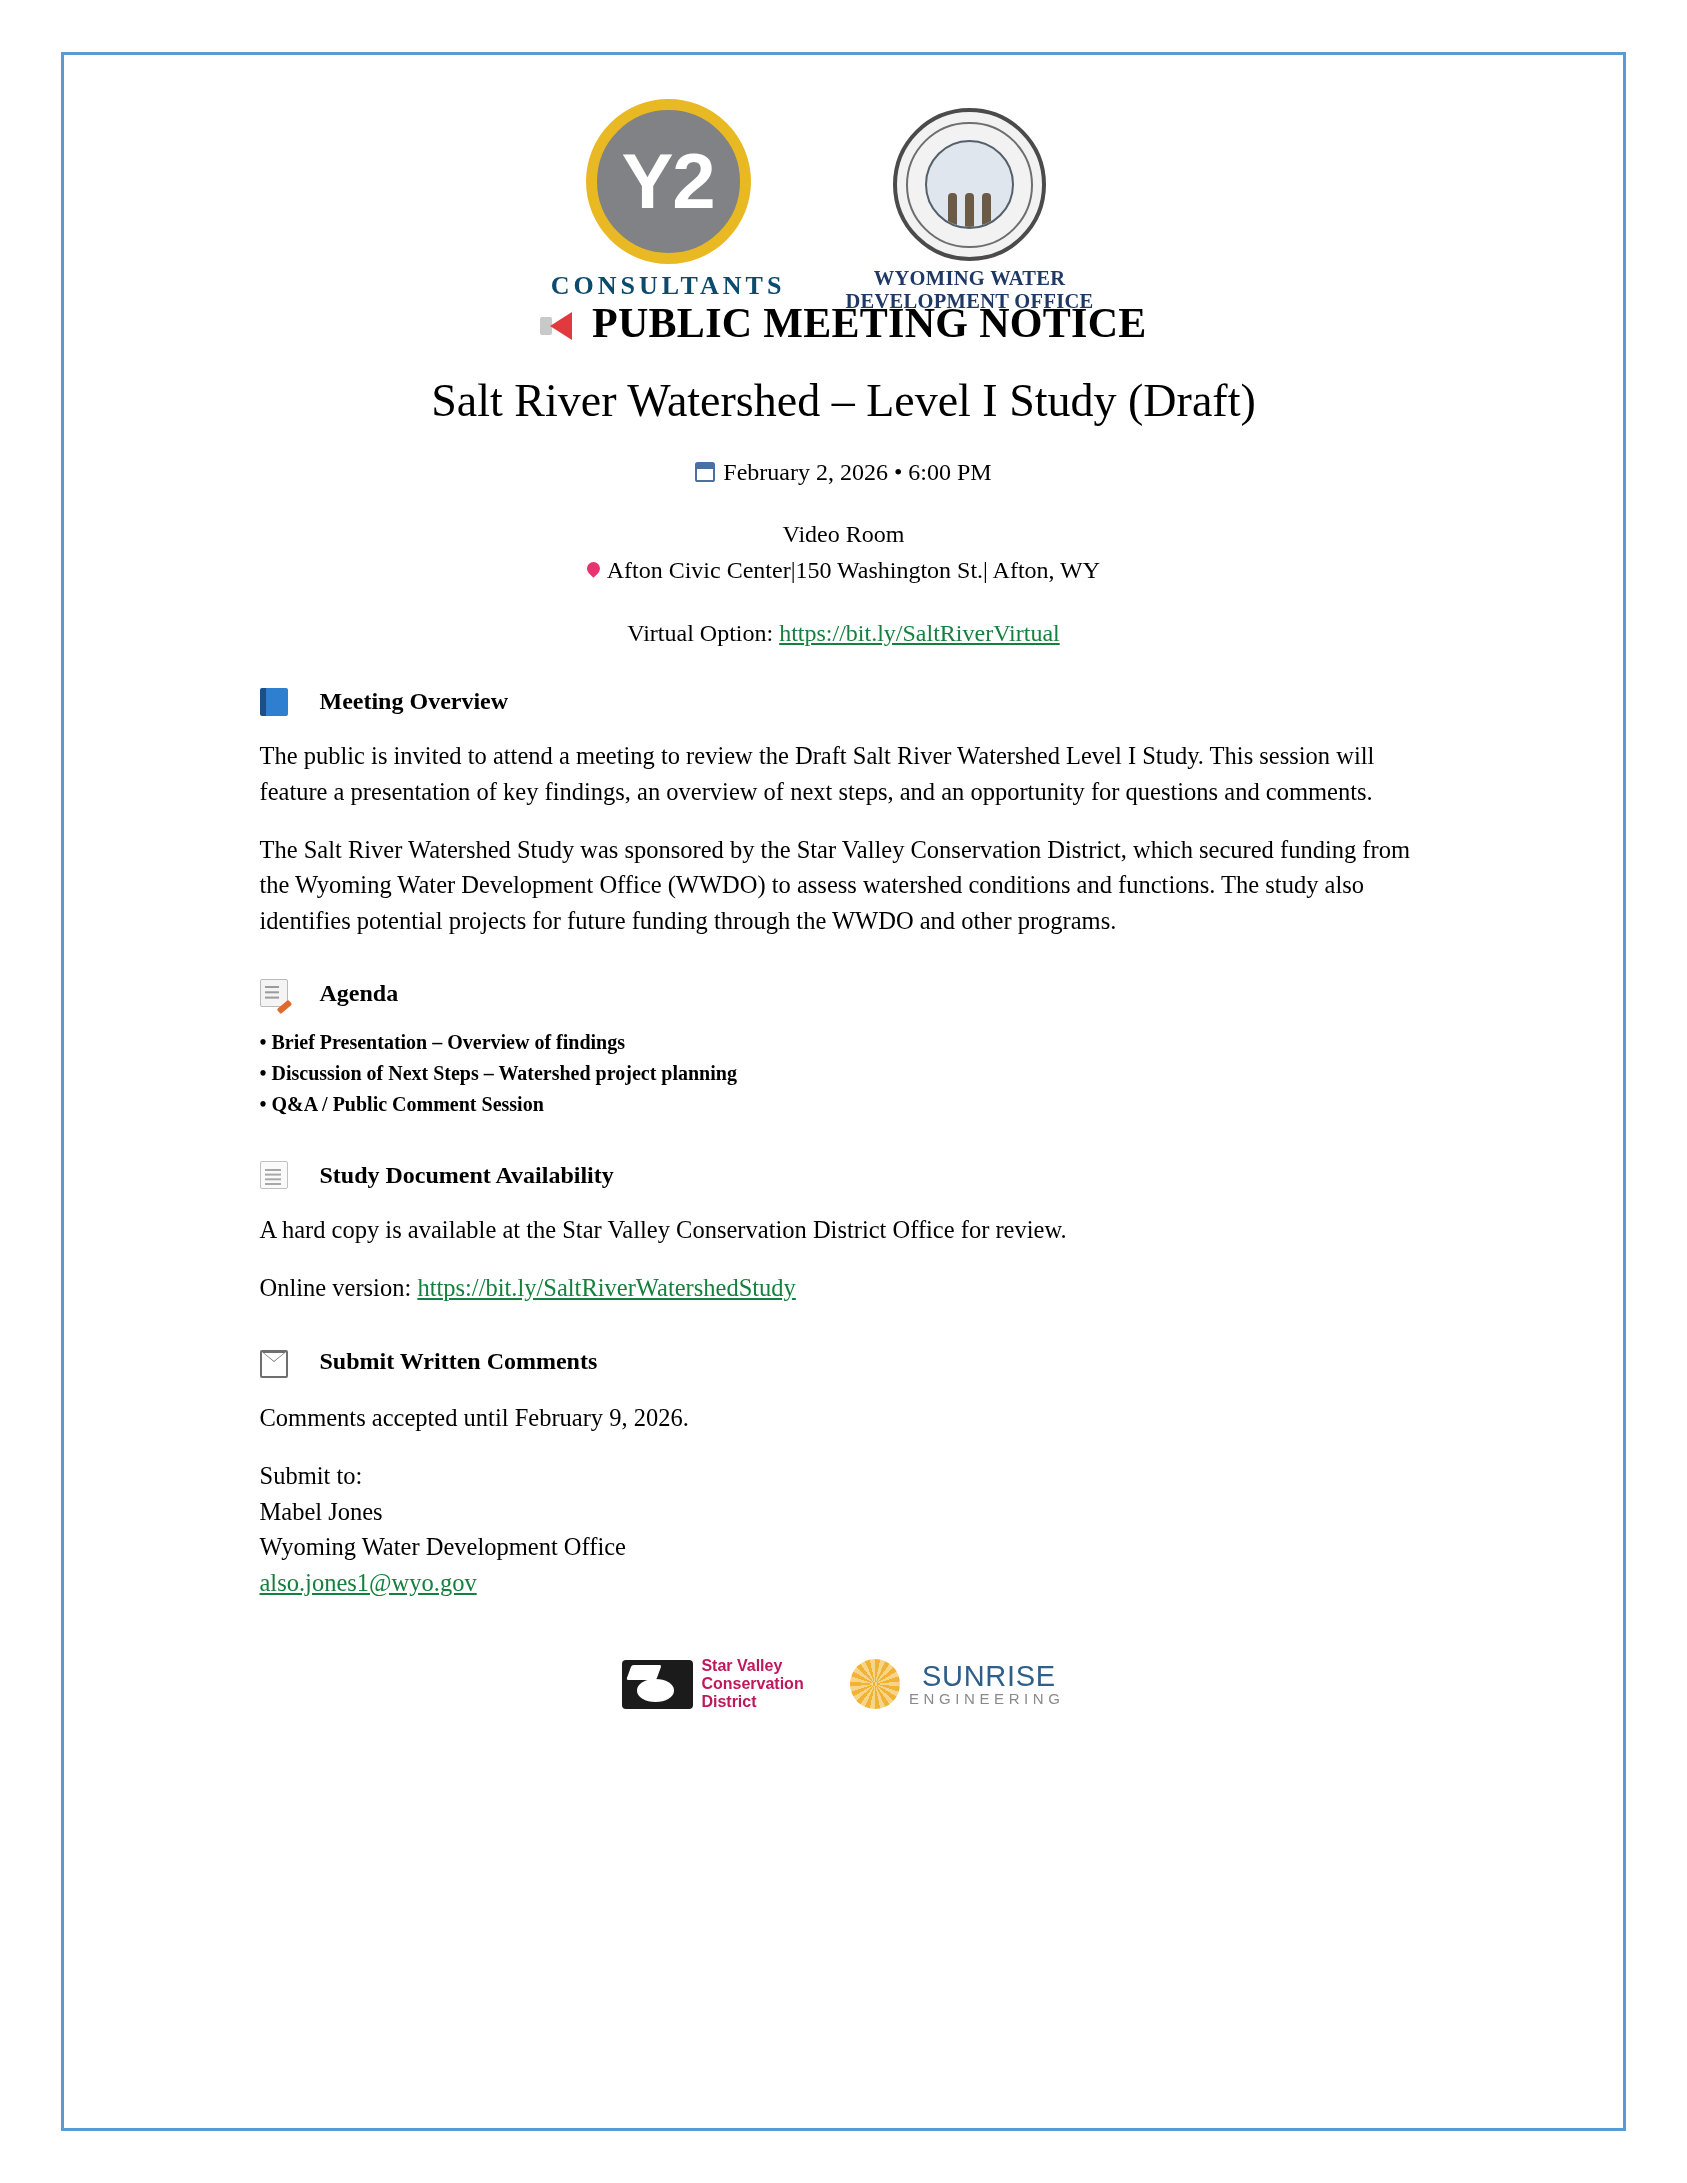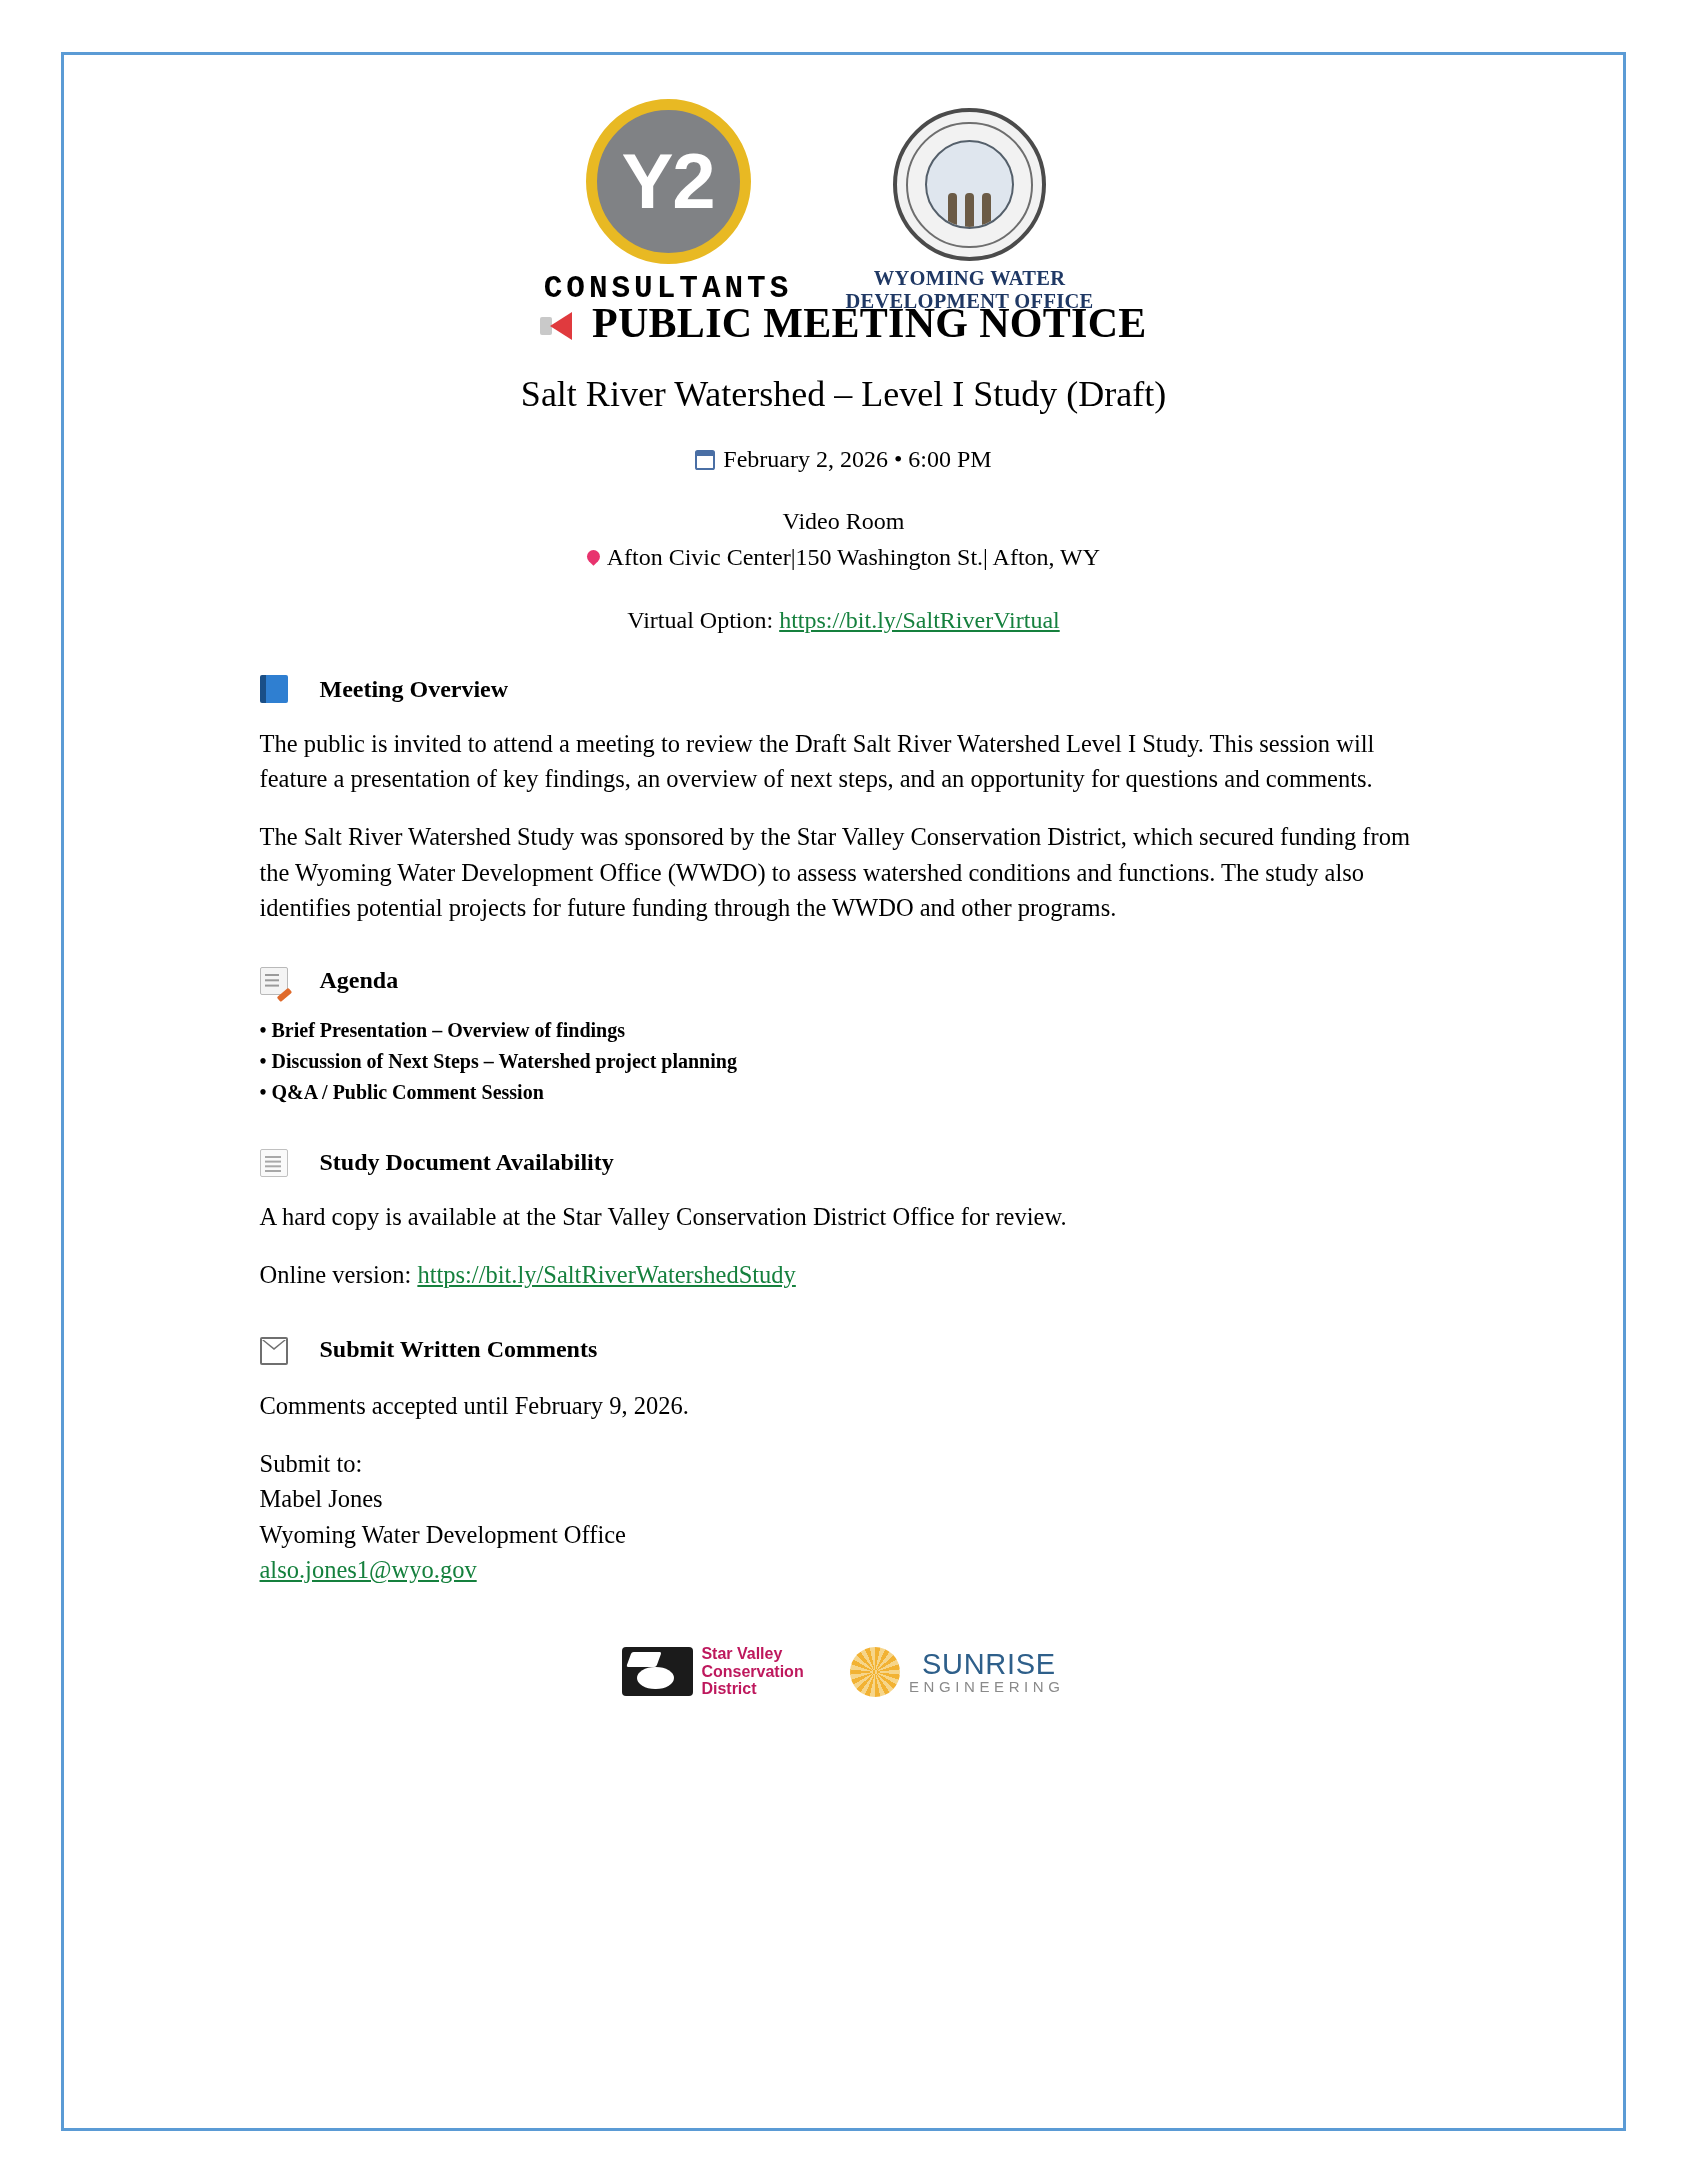--- a/index.html
+++ b/index.html
@@ -67,24 +67,24 @@
   }
   .y2-circle span {
     font-family: "Liberation Sans", sans-serif;
     font-weight: bold;
     font-size: 78px;
     color: #ffffff;
     letter-spacing: -1.3px;
   }
   .y2-word {
     margin-top: 6.6px;
-    font-family: Liberation Mono, monospace;
-    font-size: 31px;
+    font-family: Liberation Serif, serif;
+    font-size: 26px;
     letter-spacing: 4px;
-    color: #000000;
+    color: #0c4a6e;
     font-weight: 600;
   }
   .wwdo-logo {
     width: 278px;
     display: flex;
     flex-direction: column;
     align-items: center;
     padding-top: 9.3px;
   }
   .wwdo-seal {
@@ -162,21 +162,21 @@
   }
   .megaphone .handle {
     position: absolute;
     left: 0; top: 5.3px;
     width: 12px; height: 18.5px;
     background: #c9c9c9;
     border-radius: 2px;
   }
   .subtitle {
     text-align: center;
-    font-size: 36px;
+    font-size: 46px;
     margin-top: 26.5px;
     line-height: 1.25;
   }
   .datetime {
     text-align: center;
     font-size: 24px;
     margin-top: 29px;
   }
   .cal-icon {
     display: inline-block;

